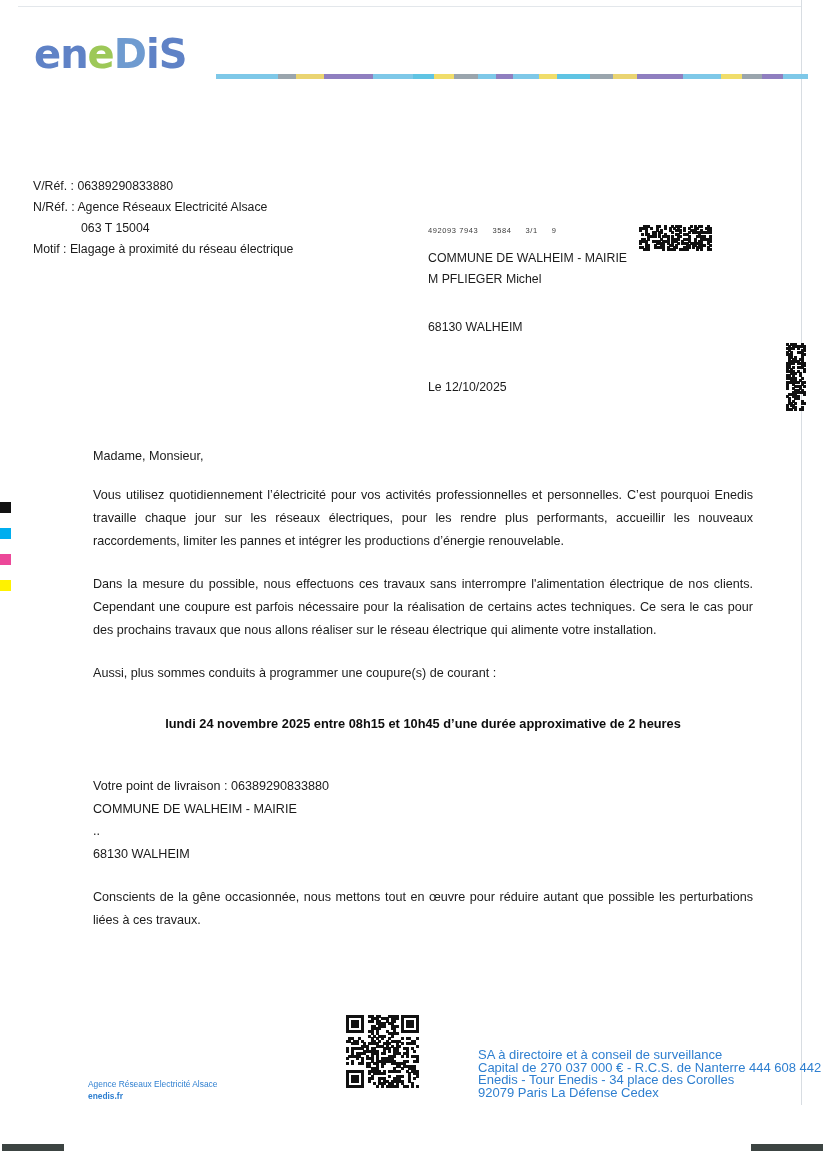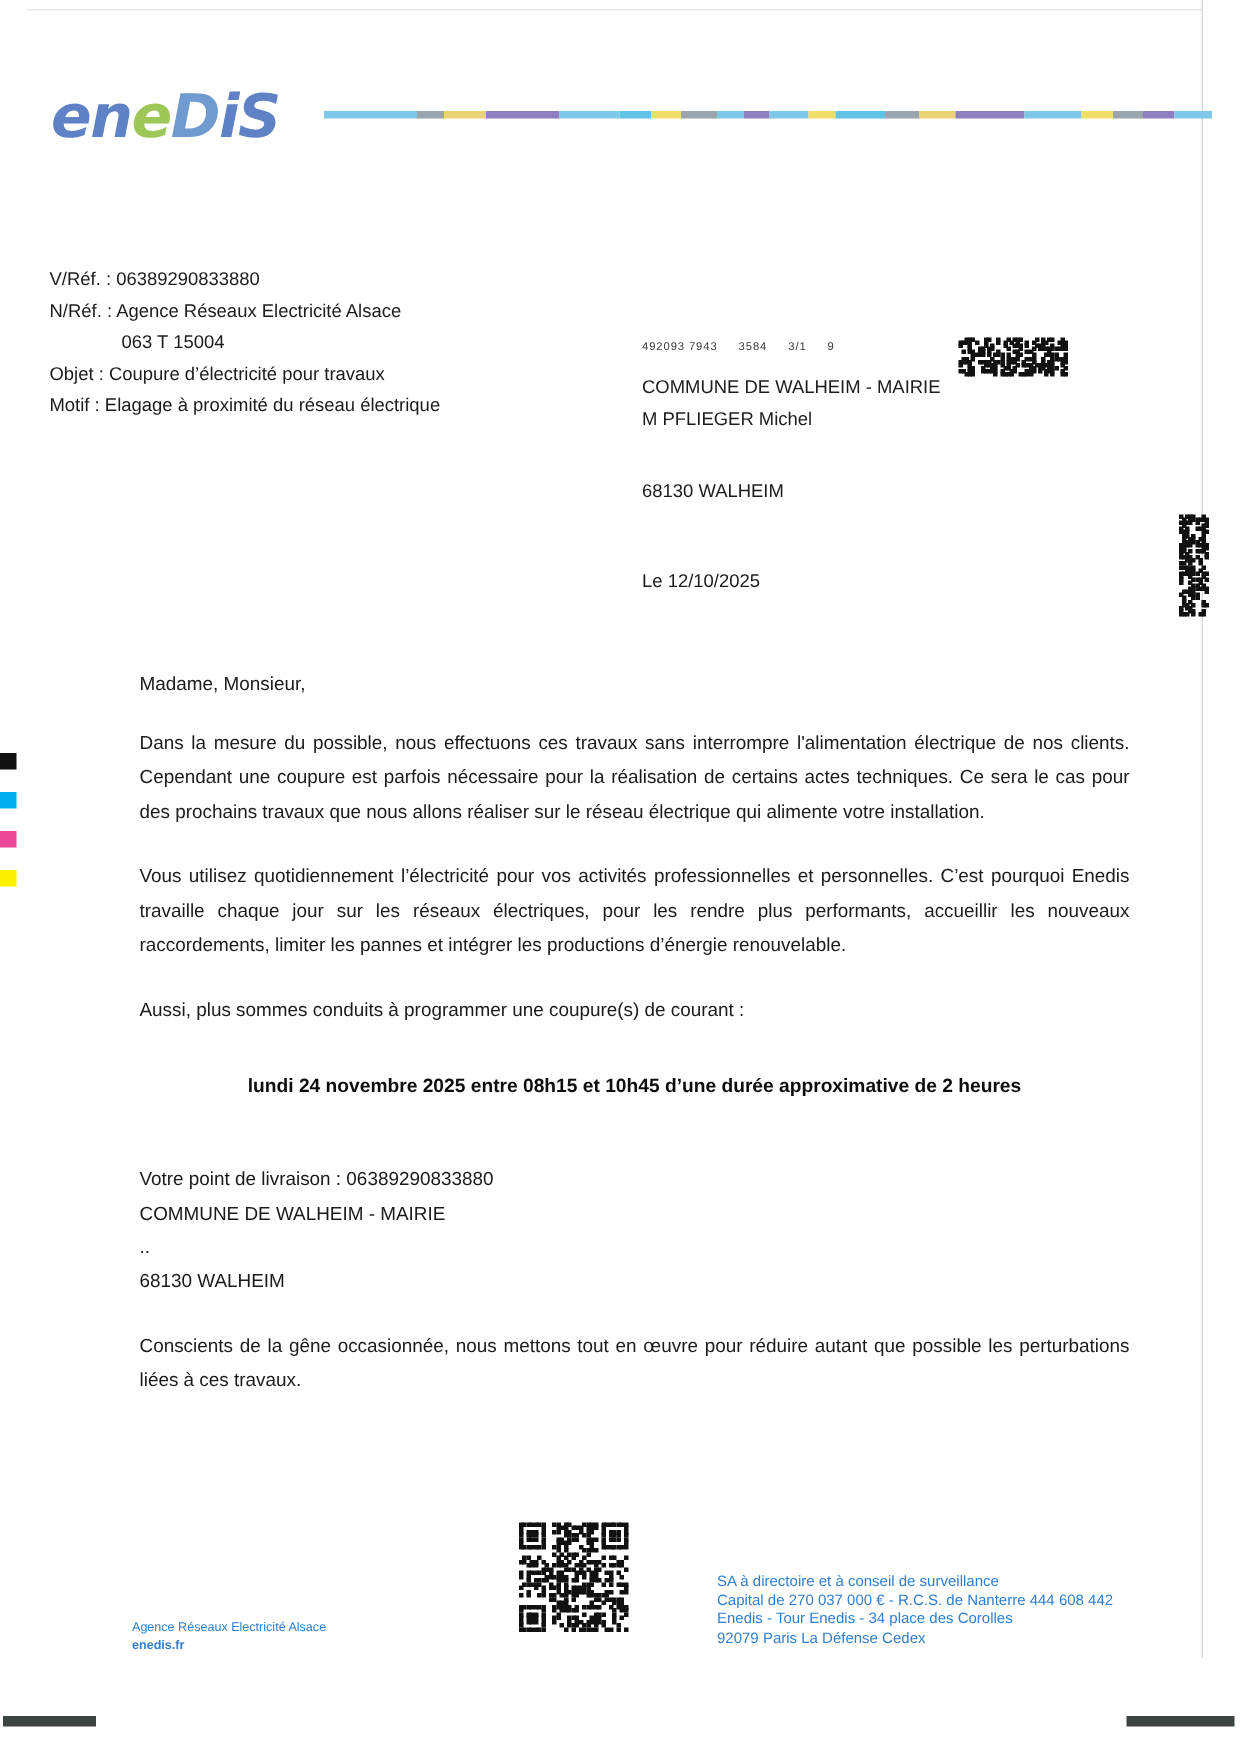--- a/index.html
+++ b/index.html
@@ -55,23 +55,22 @@
     display: block;
     width: 11px;
     height: 11px;
     margin-bottom: 15px;
   }
 
   
   .logo-area {
     position: absolute;
     left: 34px;
-    top: 56px;
+    top: 32px;
     height: 46px;
-    font-style: italic;
   }
   .logo-word {
     font-family: "DejaVu Sans", sans-serif;
     font-size: 40px;
     font-weight: bold;
     letter-spacing: -1px;
     line-height: 44px;
     color: #5f82c6;
     white-space: nowrap;
   }
@@ -194,21 +193,21 @@
     top: 1078px;
     font-size: 8.4px;
     line-height: 12px;
     color: #2e7fd0;
   }
   .footer-left .site { font-weight: bold; }
   .footer-right {
     position: absolute;
     left: 478px;
     top: 1049px;
-    font-size: 10px;
+    font-size: 13px;
     line-height: 12.5px;
     color: #2e7fd0;
     white-space: nowrap;
   }
 </style>
 </head>
 <body>
 
 <div class="page">
 
@@ -248,21 +247,20 @@
       <span style="background: rgb(240, 221, 106); width: 26px;"></span>
       <span style="background: rgb(154, 165, 173); width: 24px;"></span>
       <span style="background: rgb(143, 127, 192); width: 26px;"></span>
       <span style="background: rgb(126, 200, 232); width: 30px;"></span>
     </div>
 
   <div class="refs">
     <div>V/Réf. : 06389290833880</div>
     <div>N/Réf. : Agence Réseaux Electricité Alsace</div>
     <div class="indent">063 T 15004</div>
-    <div>Objet : Coupure d’électricité pour travaux</div>
     <div>Motif : Elagage à proximité du réseau électrique</div>
   </div>
 
   <div class="postal">
     <div class="postal-code-line">
       <b>492093 7943</b><b>3584</b><b>3/1</b><b>9</b>
     </div>
     <div class="postal-name">COMMUNE DE WALHEIM - MAIRIE</div>
     <div class="postal-name">M PFLIEGER Michel</div>
     <div class="postal-city">68130 WALHEIM</div>
@@ -625,22 +623,22 @@
       <div class="dm-cell" style="left: 4.22222px; top: 64.9062px; width: 3px; height: 3px;"></div>
       <div class="dm-cell" style="left: 8.44444px; top: 64.9062px; width: 3px; height: 3px;"></div>
       <div class="dm-cell" style="left: 12.6667px; top: 64.9062px; width: 3px; height: 3px;"></div>
       <div class="dm-cell" style="left: 14.7778px; top: 64.9062px; width: 3px; height: 3px;"></div>
     </div>
 
   <div class="date-line">Le 12/10/2025</div>
 
   <div class="body-wrap">
     <div class="salutation">Madame, Monsieur,</div>
+    <p class="para">Vous utilisez quotidiennement l’électricité pour vos activités professionnelles et personnelles. C’est pourquoi Enedis travaille chaque jour sur les réseaux électriques, pour les rendre plus performants, accueillir les nouveaux raccordements, limiter les pannes et intégrer les productions d’énergie renouvelable.</p>
     <p class="para">Dans la mesure du possible, nous effectuons ces travaux sans interrompre l'alimentation électrique de nos clients. Cependant une coupure est parfois nécessaire pour la réalisation de certains actes techniques. Ce sera le cas pour des prochains travaux que nous allons réaliser sur le réseau électrique qui alimente votre installation.</p>
-    <p class="para">Vous utilisez quotidiennement l’électricité pour vos activités professionnelles et personnelles. C’est pourquoi Enedis travaille chaque jour sur les réseaux électriques, pour les rendre plus performants, accueillir les nouveaux raccordements, limiter les pannes et intégrer les productions d’énergie renouvelable.</p>
     <p class="para">Aussi, plus sommes conduits à programmer une coupure(s) de courant :</p>
 
     <div class="outage-line">lundi 24 novembre 2025 entre 08h15 et 10h45 d’une durée approximative de 2 heures</div>
 
     <div class="block-lines">
       <div>Votre point de livraison : 06389290833880</div>
       <div>COMMUNE DE WALHEIM - MAIRIE</div>
       <div>..</div>
       <div>68130 WALHEIM</div>
     </div>

